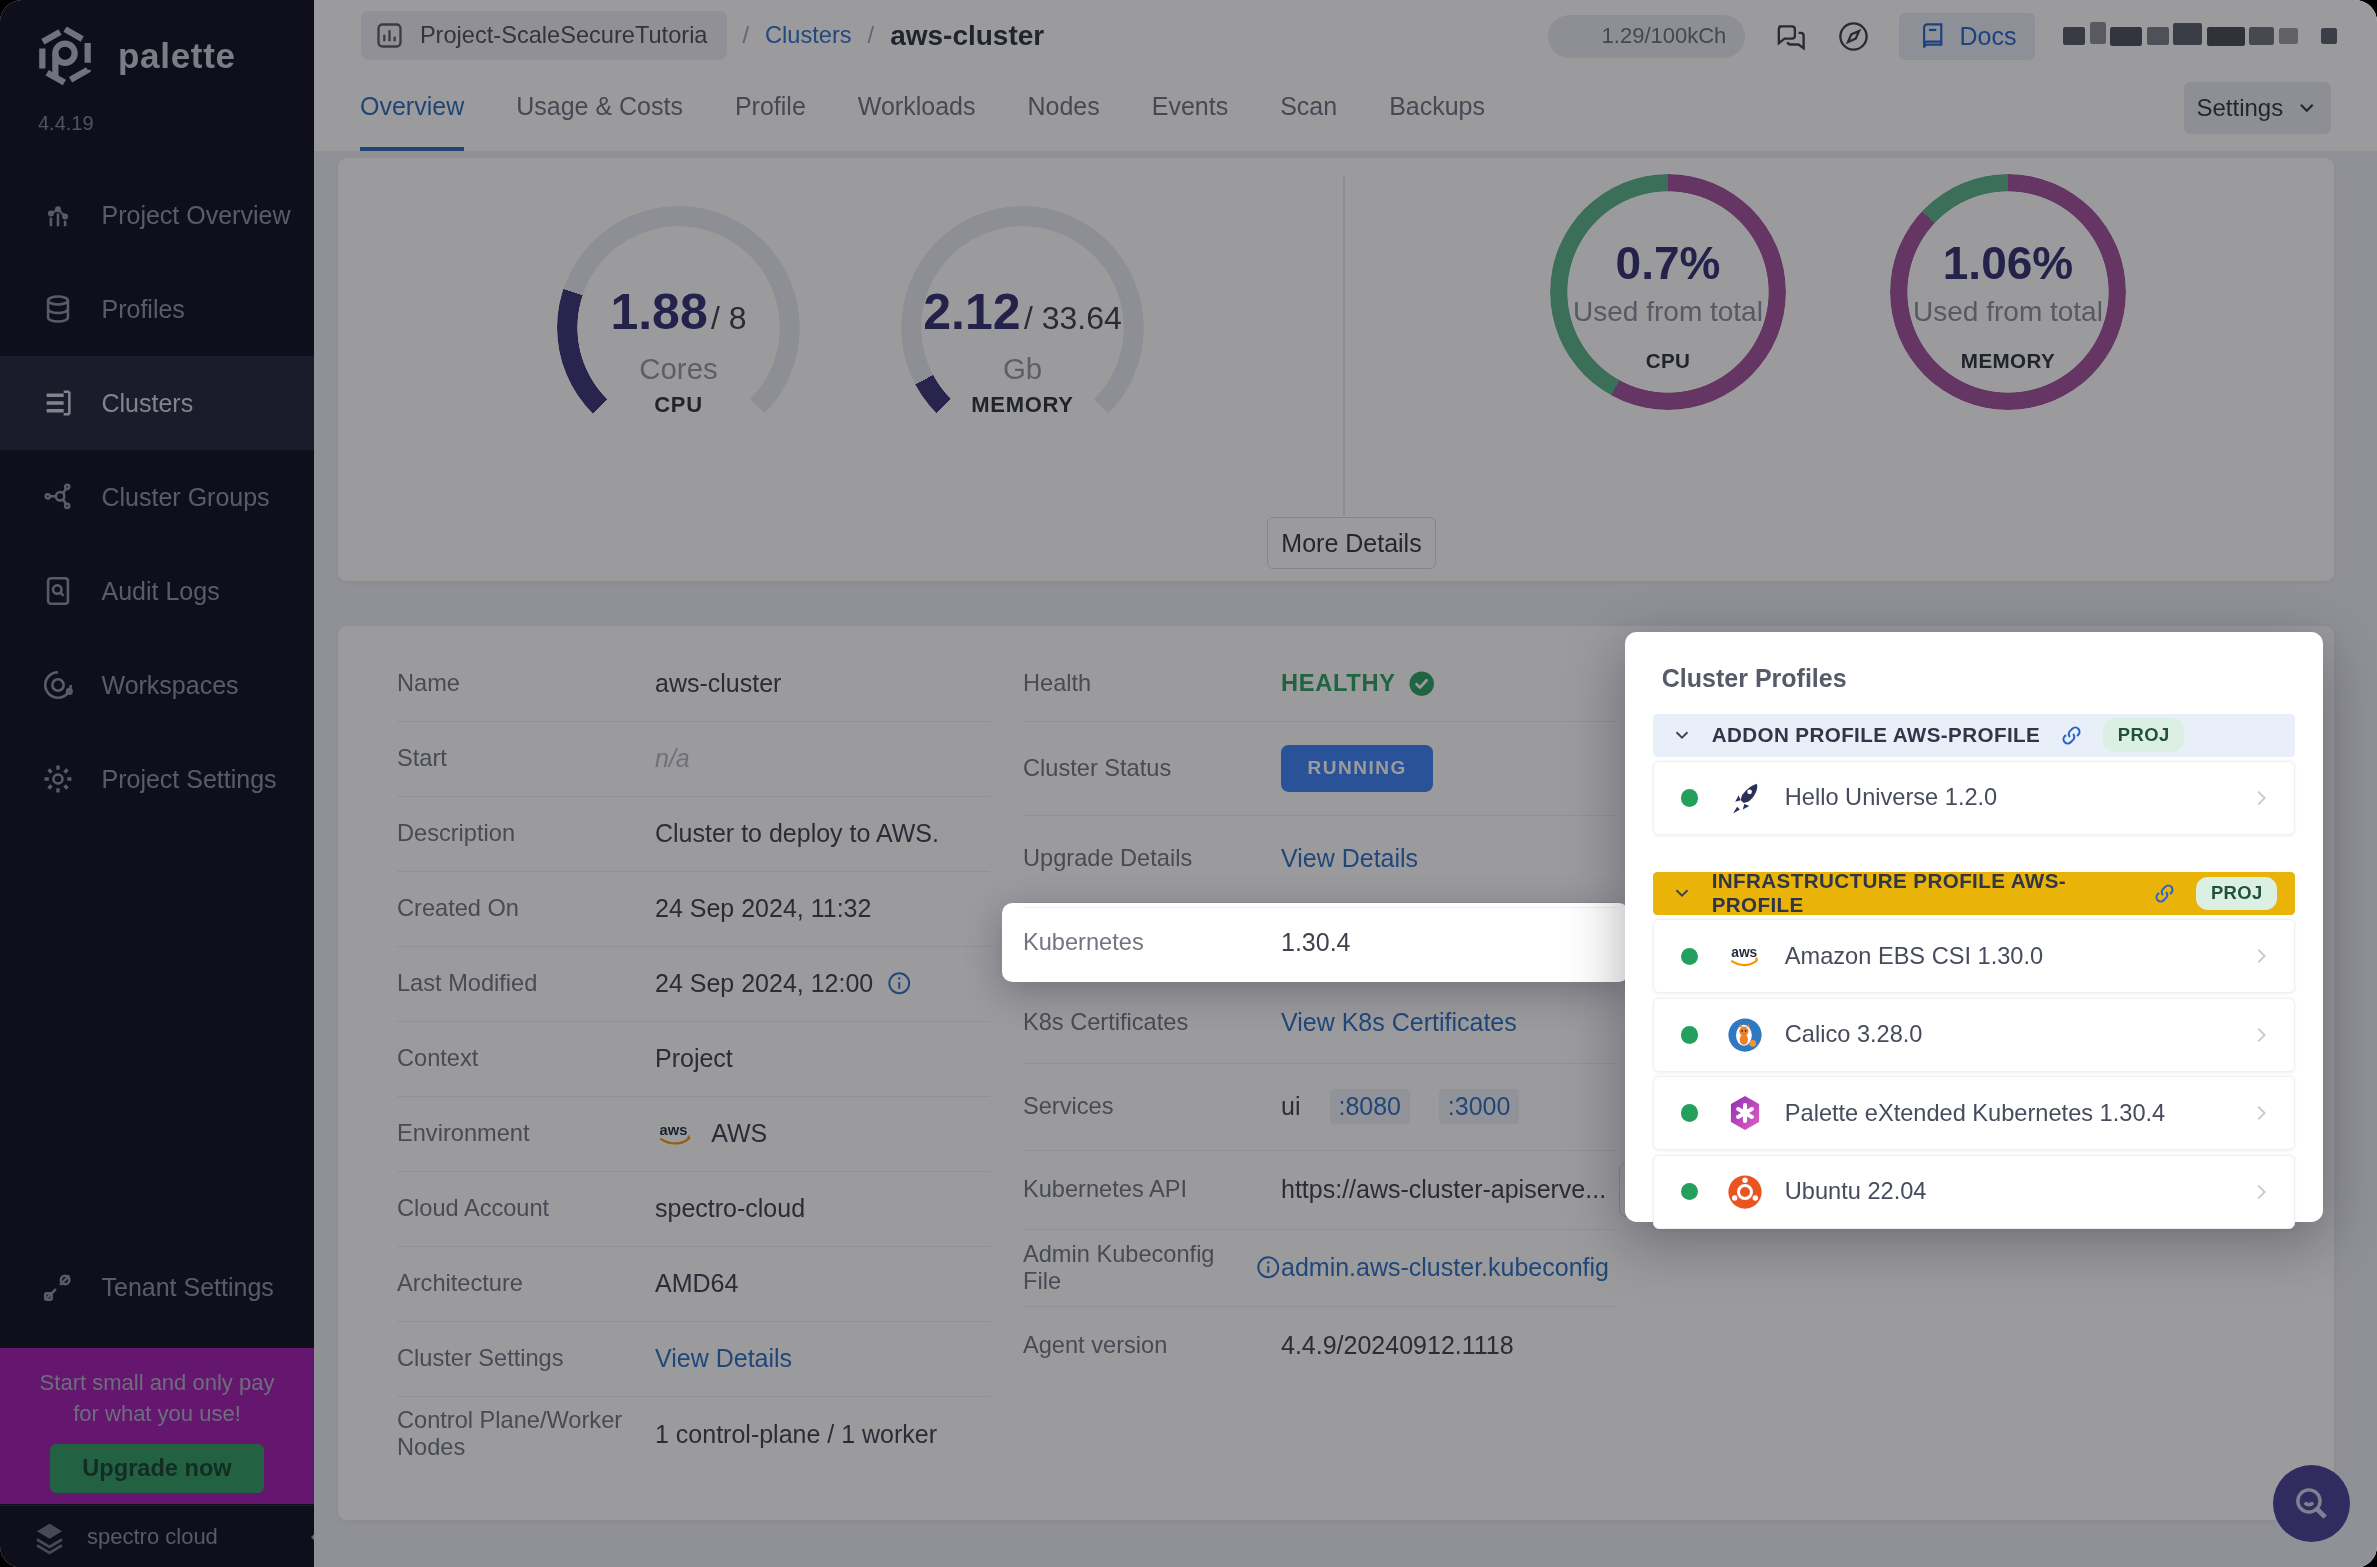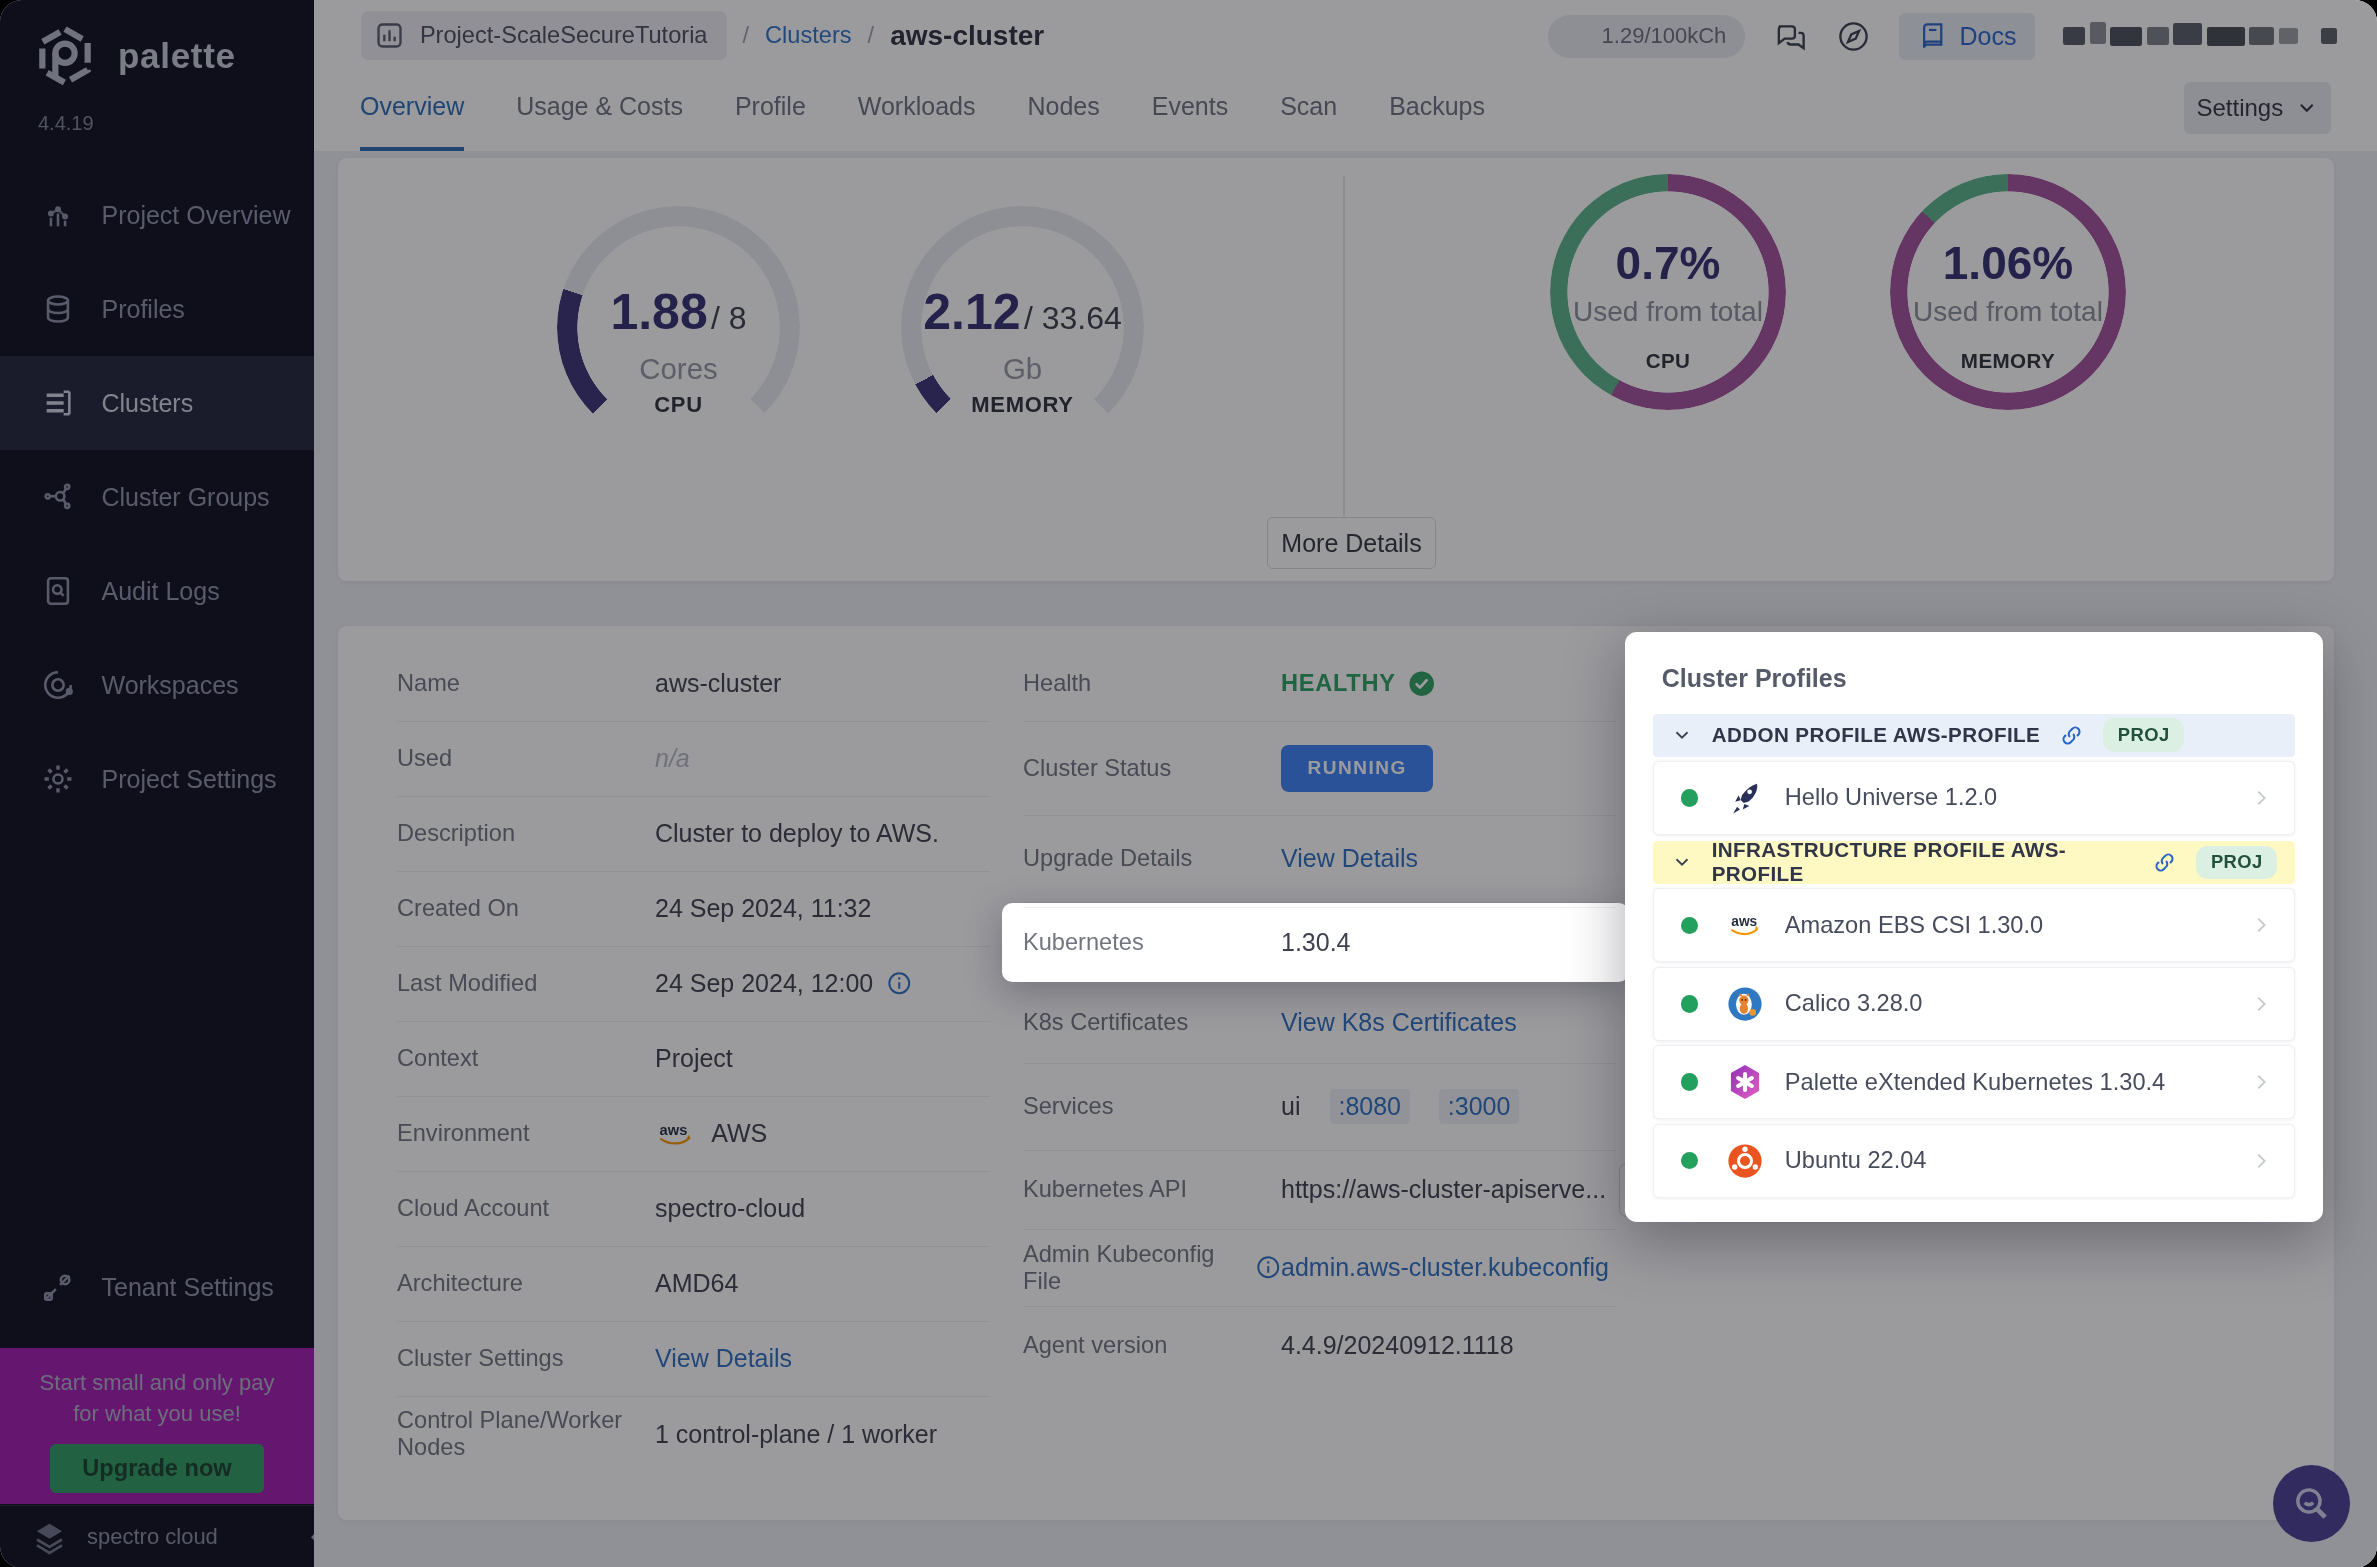--- a/index.html
+++ b/index.html
@@ -104,21 +104,21 @@
   
   #dim { position:absolute; inset:0; background:rgba(16,17,24,.42); z-index:50; }
   .spotlight { position:relative; z-index:60; background:#fff; border-radius:10.3px; box-shadow:0 10.3px 37px rgba(20,20,40,.30); margin:0 -13.2px 0 -20.6px; padding:0 13.2px 0 20.6px; border-bottom:none !important; }
   .spotlight::before { content:""; position:absolute; left:20.6px; right:13.2px; top:4.4px; height:0.7px; background:#f0f0f3; }
 
   
   #profiles-panel { position:absolute; left:1311px; top:481px; width:698px; height:590px; background:#fff; border-radius:11.8px; box-shadow:0 17.7px 59px rgba(15,15,30,.35); z-index:70; padding:32px 28px; }
   .panel-title { font-size:25px; color:#565b69; margin:0 0 20.6px 8.8px; }
   .sec-header { height:43px; border-radius:4.4px; display:flex; align-items:center; gap:19px; padding:0 17.7px; margin-bottom:0; cursor:pointer; }
   .sec-header.addon { background:#e8eff8; }
-  .sec-header.infra { background:#fef9c3; margin-top:6px; }
+  .sec-header.infra { background:#eab308; margin-top:37px; }
   .sec-header .chev { width:22px; height:22px; color:#3c4152; flex:none; }
   .sec-title { font-size:20.6px; font-weight:600; color:#303548; letter-spacing:0.4px; }
   .link-ic { width:25px; height:25px; color:#2a63cc; flex:none; }
   .proj-badge { background:#dcefe3; color:#21503c; font-size:18.4px; font-weight:bold; border-radius:11.8px; padding:5.9px 14.7px; letter-spacing:0.4px; }
   .profile-row { height:74px; background:#fff; border:0.7px solid #f0f0f4; border-radius:5.9px; box-shadow:0 0.7px 2.9px rgba(30,34,60,.07); display:flex; align-items:center; padding:0 22px 0 26.5px; margin-top:4.4px; cursor:pointer; }
   .gdot { width:17.7px; height:17.7px; border-radius:50%; background:#23a05e; flex:none; }
   .p-ic { width:38px; height:38px; margin-left:28px; flex:none; }
   .p-name { font-size:23.6px; color:#474c5c; margin-left:20.6px; flex:1; }
   .chev-r { width:22px; height:22px; color:#c6c9d2; flex:none; }
 
@@ -335,21 +335,21 @@
     </section>
 
     <section class="card" id="detailcard">
 
       <div class="col" id="col-left">
         <div class="drow h102">
           <div class="dlabel">Name</div>
           <div class="dvalue">aws-cluster</div>
         </div>
         <div class="drow h102">
-          <div class="dlabel">Used</div>
+          <div class="dlabel">Start</div>
           <div class="dvalue muted">n/a</div>
         </div>
         <div class="drow h102">
           <div class="dlabel">Description</div>
           <div class="dvalue">Cluster to deploy to AWS.</div>
         </div>
         <div class="drow h102">
           <div class="dlabel">Created On</div>
           <div class="dvalue">24 Sep 2024, 11:32</div>
         </div>

